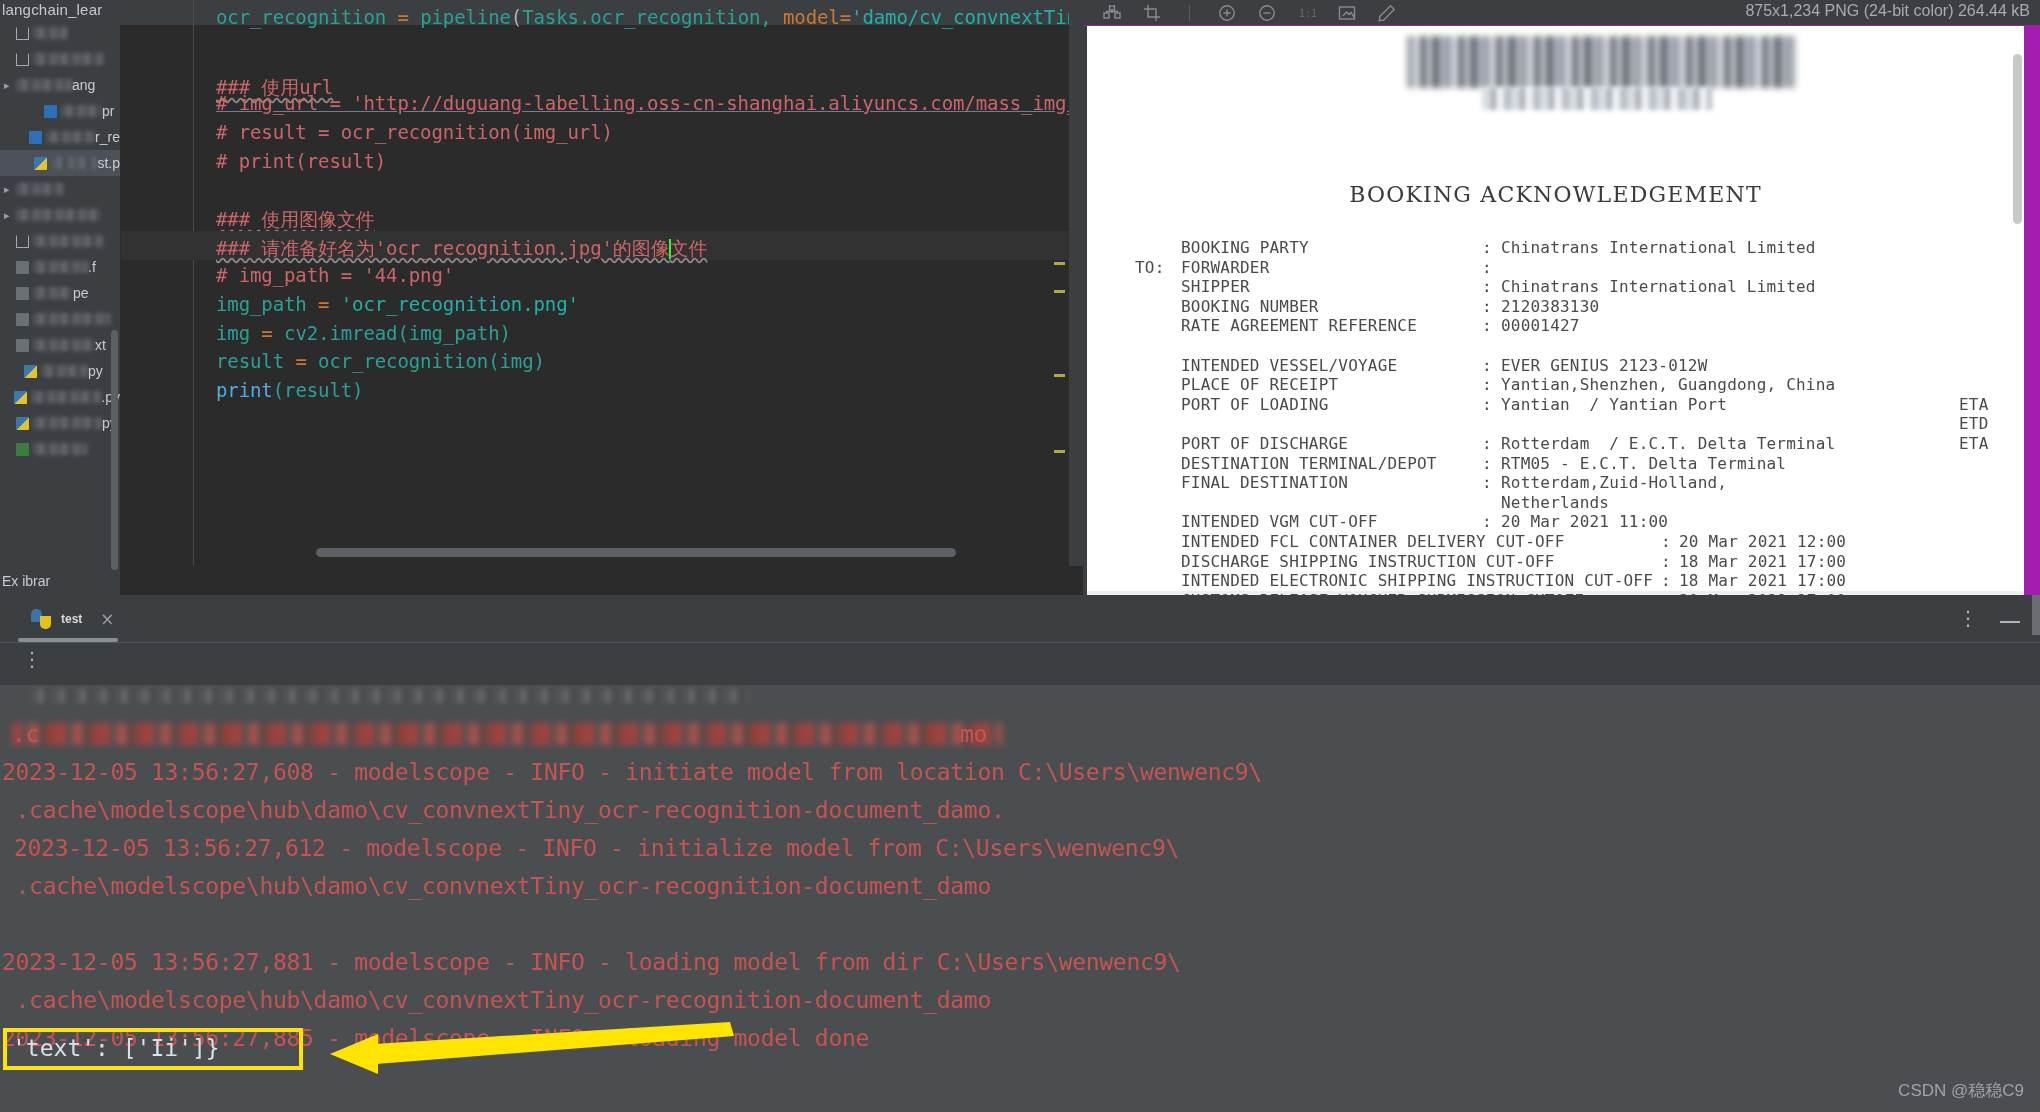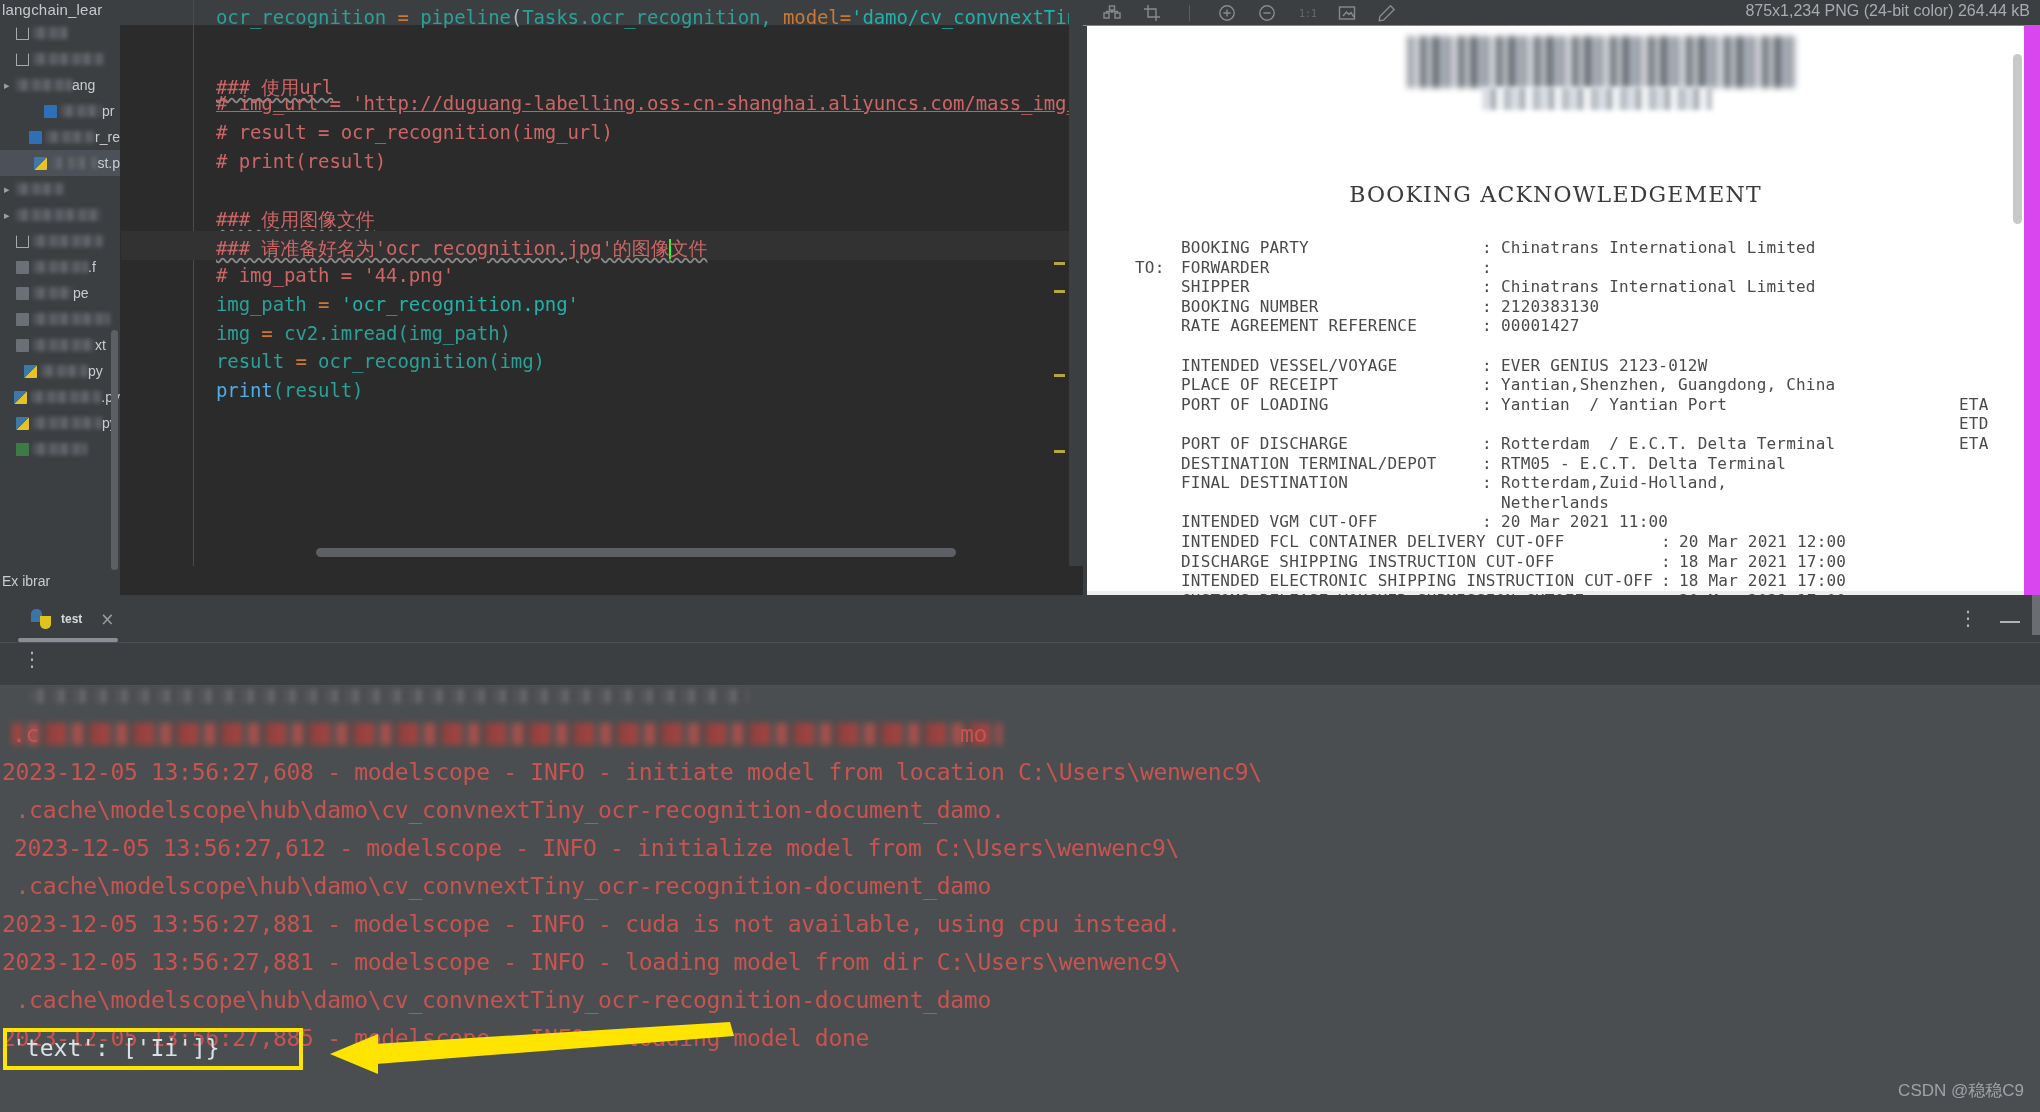--- a/index.html
+++ b/index.html
@@ -101,21 +101,21 @@
   }
   .editor-vmarks { position: absolute; right: 14px; top: 0; width: 20px; height: 566px; }
   .vmark { position: absolute; right: 4px; width: 11px; height: 3px; background: #b5a642; }
   .editor-rail {
     position: absolute; right: 0; top: 0; width: 14px; height: 566px; background: #3c3f41;
   }
 
   
   .preview {
     position: absolute; left: 1083px; top: 0; width: 957px; height: 595px;
-    background: #d946ef;
+    background: #a21caf;
   }
   .preview-toolbar {
     position: absolute; left: 0; top: 0; width: 957px; height: 25px;
     background: #3c3f41; display: flex; align-items: center;
   }
   .tb-icons { display: flex; align-items: center; gap: 22px; padding-left: 20px; }
   .tb-ico { width: 18px; height: 18px; opacity: .62; }
   .tb-sep { width: 1px; height: 16px; background: #5a5d61; margin: 0 6px; }
   .tb-status {
     position: absolute; right: 10px; top: 2px; color: #a8abb0; font-size: 16px;
@@ -491,21 +491,20 @@
 
     <div class="console" id="console">
       <div class="con-blur-top"></div>
     <div class="con-blur" style="top: 37px;"></div>
         <div class="con-line" style="top: 35px; left: 12px;">.c</div>
         <div class="con-line" style="top: 35px; left: 960px;">mo</div>
         <div class="con-line" style="top: 73px; left: 2px;">2023-12-05 13:56:27,608 - modelscope - INFO - initiate model from location C:\Users\wenwenc9\</div>
         <div class="con-line" style="top: 111px; left: 2px;"> .cache\modelscope\hub\damo\cv_convnextTiny_ocr-recognition-document_damo.</div>
         <div class="con-line" style="top: 149px; left: 14px;">2023-12-05 13:56:27,612 - modelscope - INFO - initialize model from C:\Users\wenwenc9\</div>
         <div class="con-line" style="top: 187px; left: 2px;"> .cache\modelscope\hub\damo\cv_convnextTiny_ocr-recognition-document_damo</div>
-        <div class="con-line" style="top: 225px; left: 2px;">2023-12-05 13:56:27,881 - modelscope - INFO - cuda is not available, using cpu instead.</div>
         <div class="con-line" style="top: 263px; left: 2px;">2023-12-05 13:56:27,881 - modelscope - INFO - loading model from dir C:\Users\wenwenc9\</div>
         <div class="con-line" style="top: 301px; left: 2px;"> .cache\modelscope\hub\damo\cv_convnextTiny_ocr-recognition-document_damo</div>
         <div class="con-line" style="top: 339px; left: 2px;">2023-12-05 13:56:27,885 - modelscope - INFO - loading model done</div>
       </div>
   </div>
 
   <div class="result-box"></div>
   <div class="result-text">'text': ['Ii']}</div>
   <svg class="arrow-svg" width="420" height="60">
     <g fill="#ffe400">

